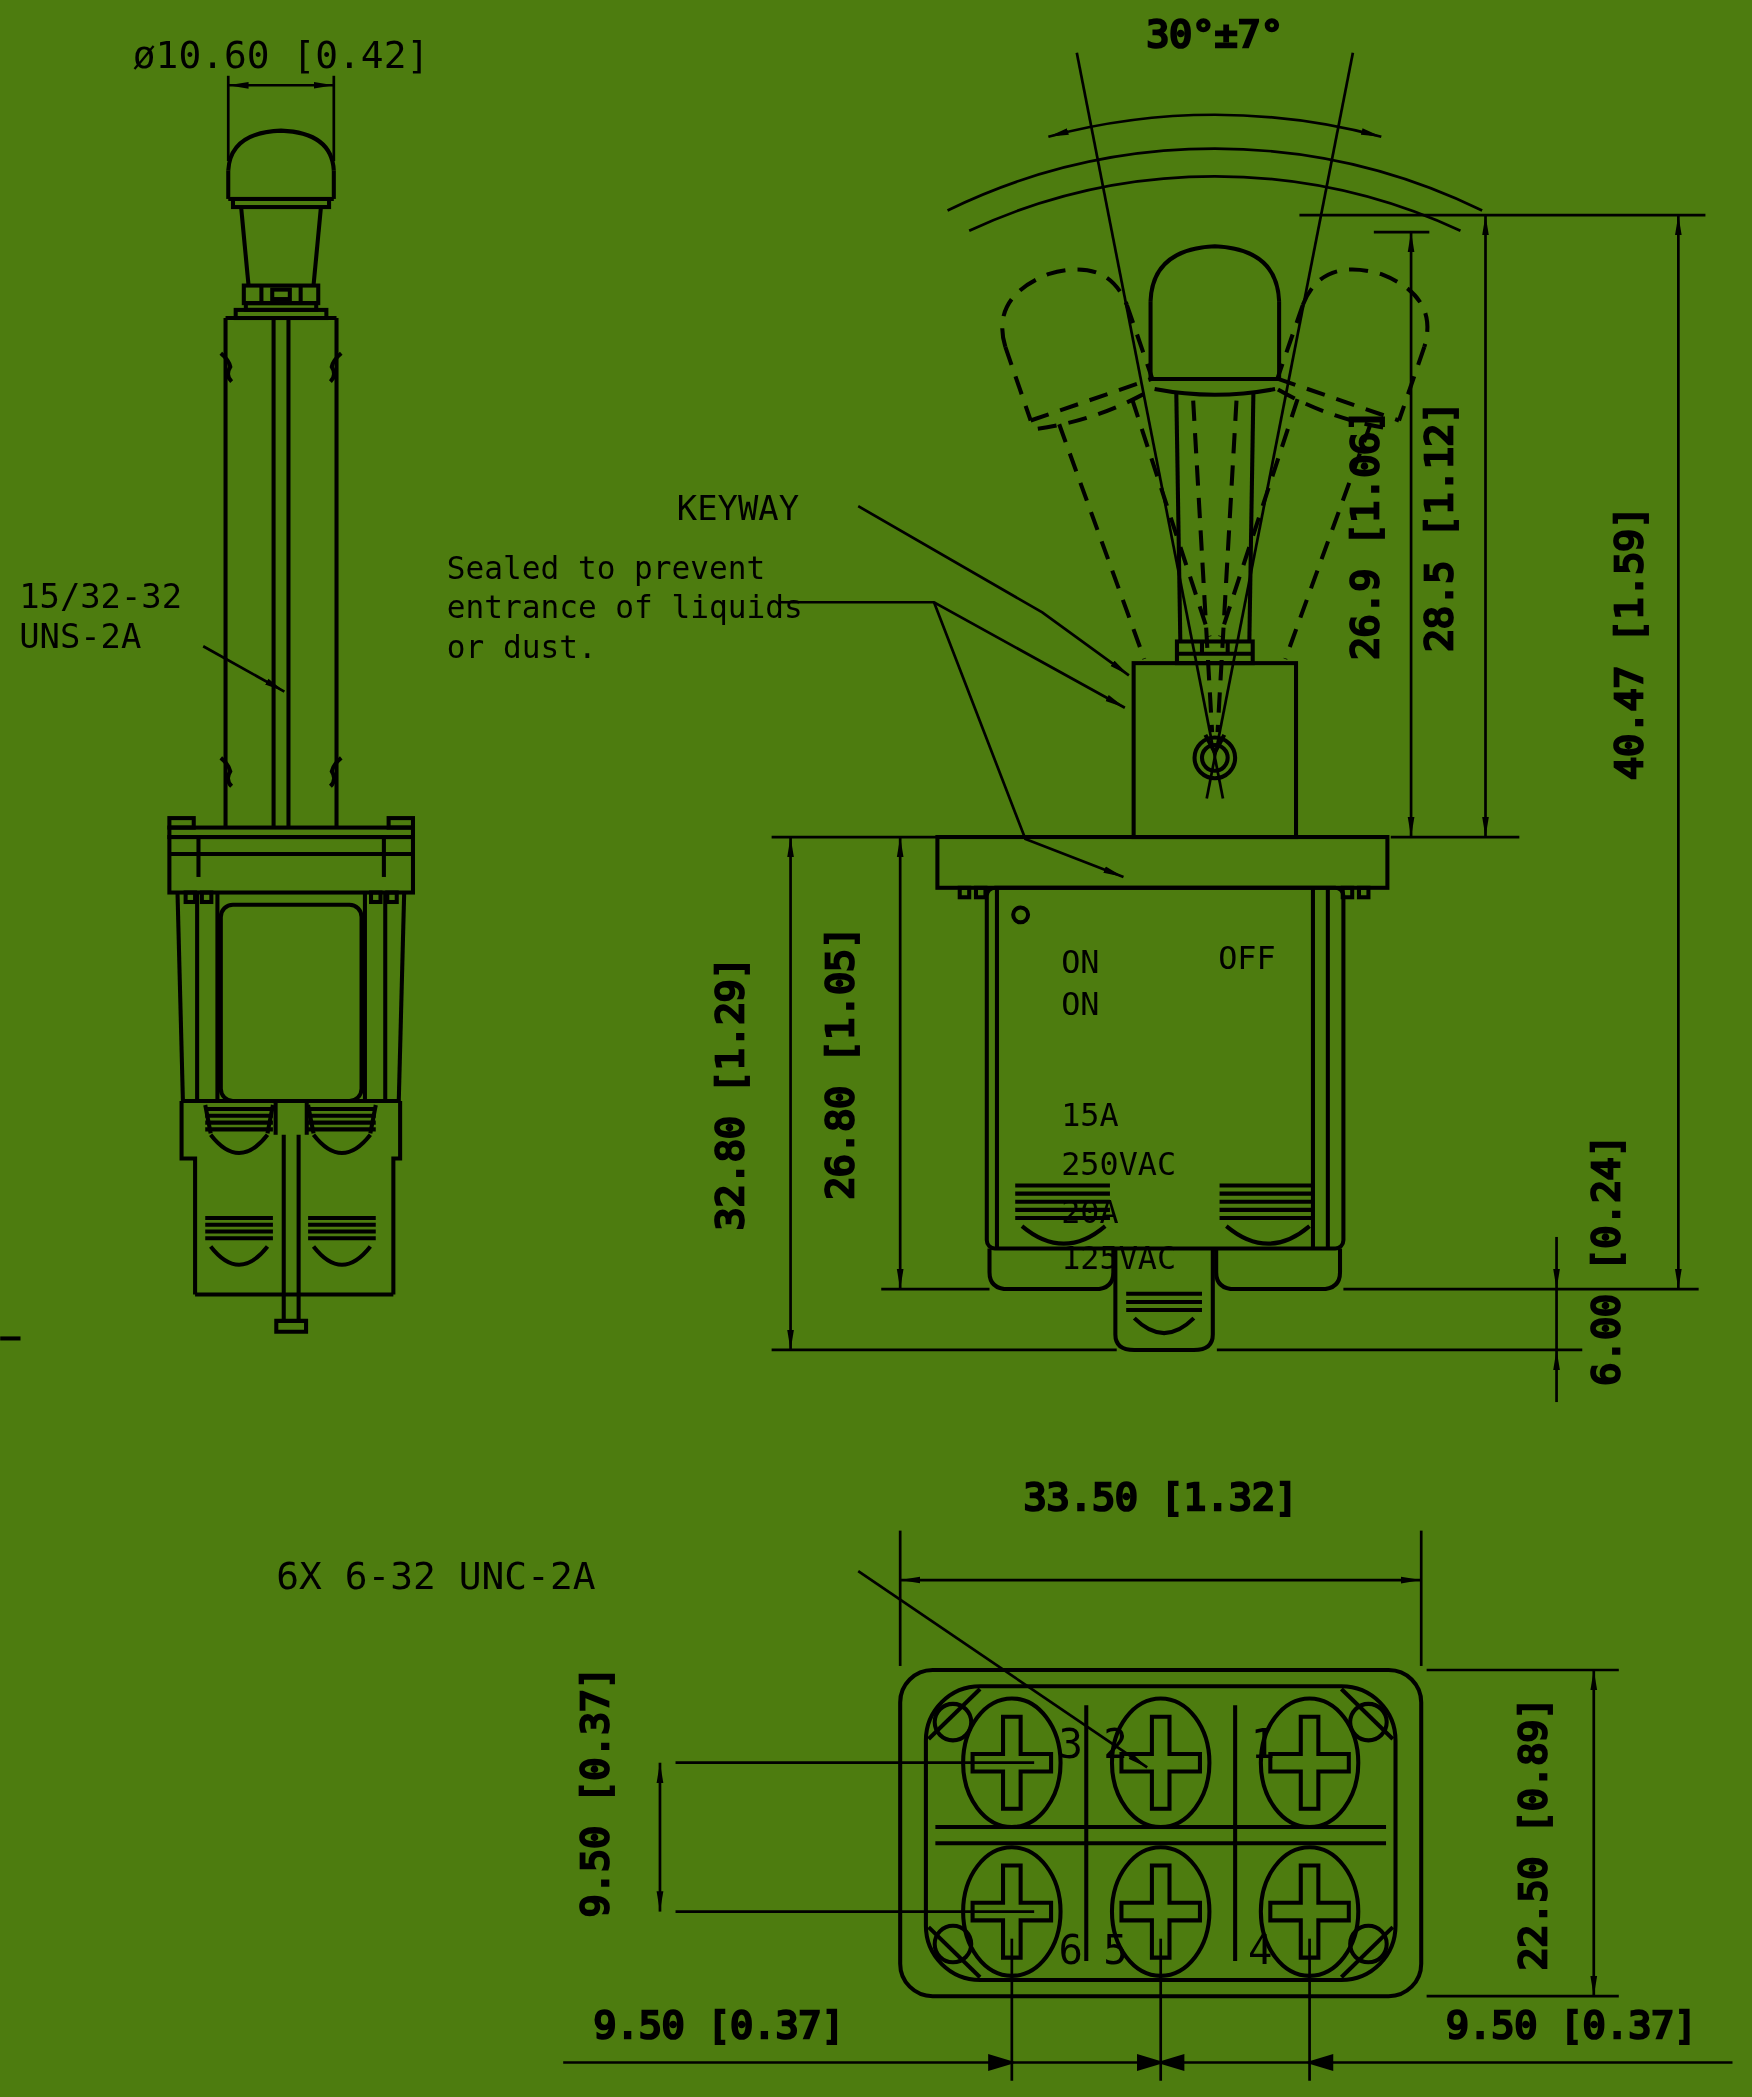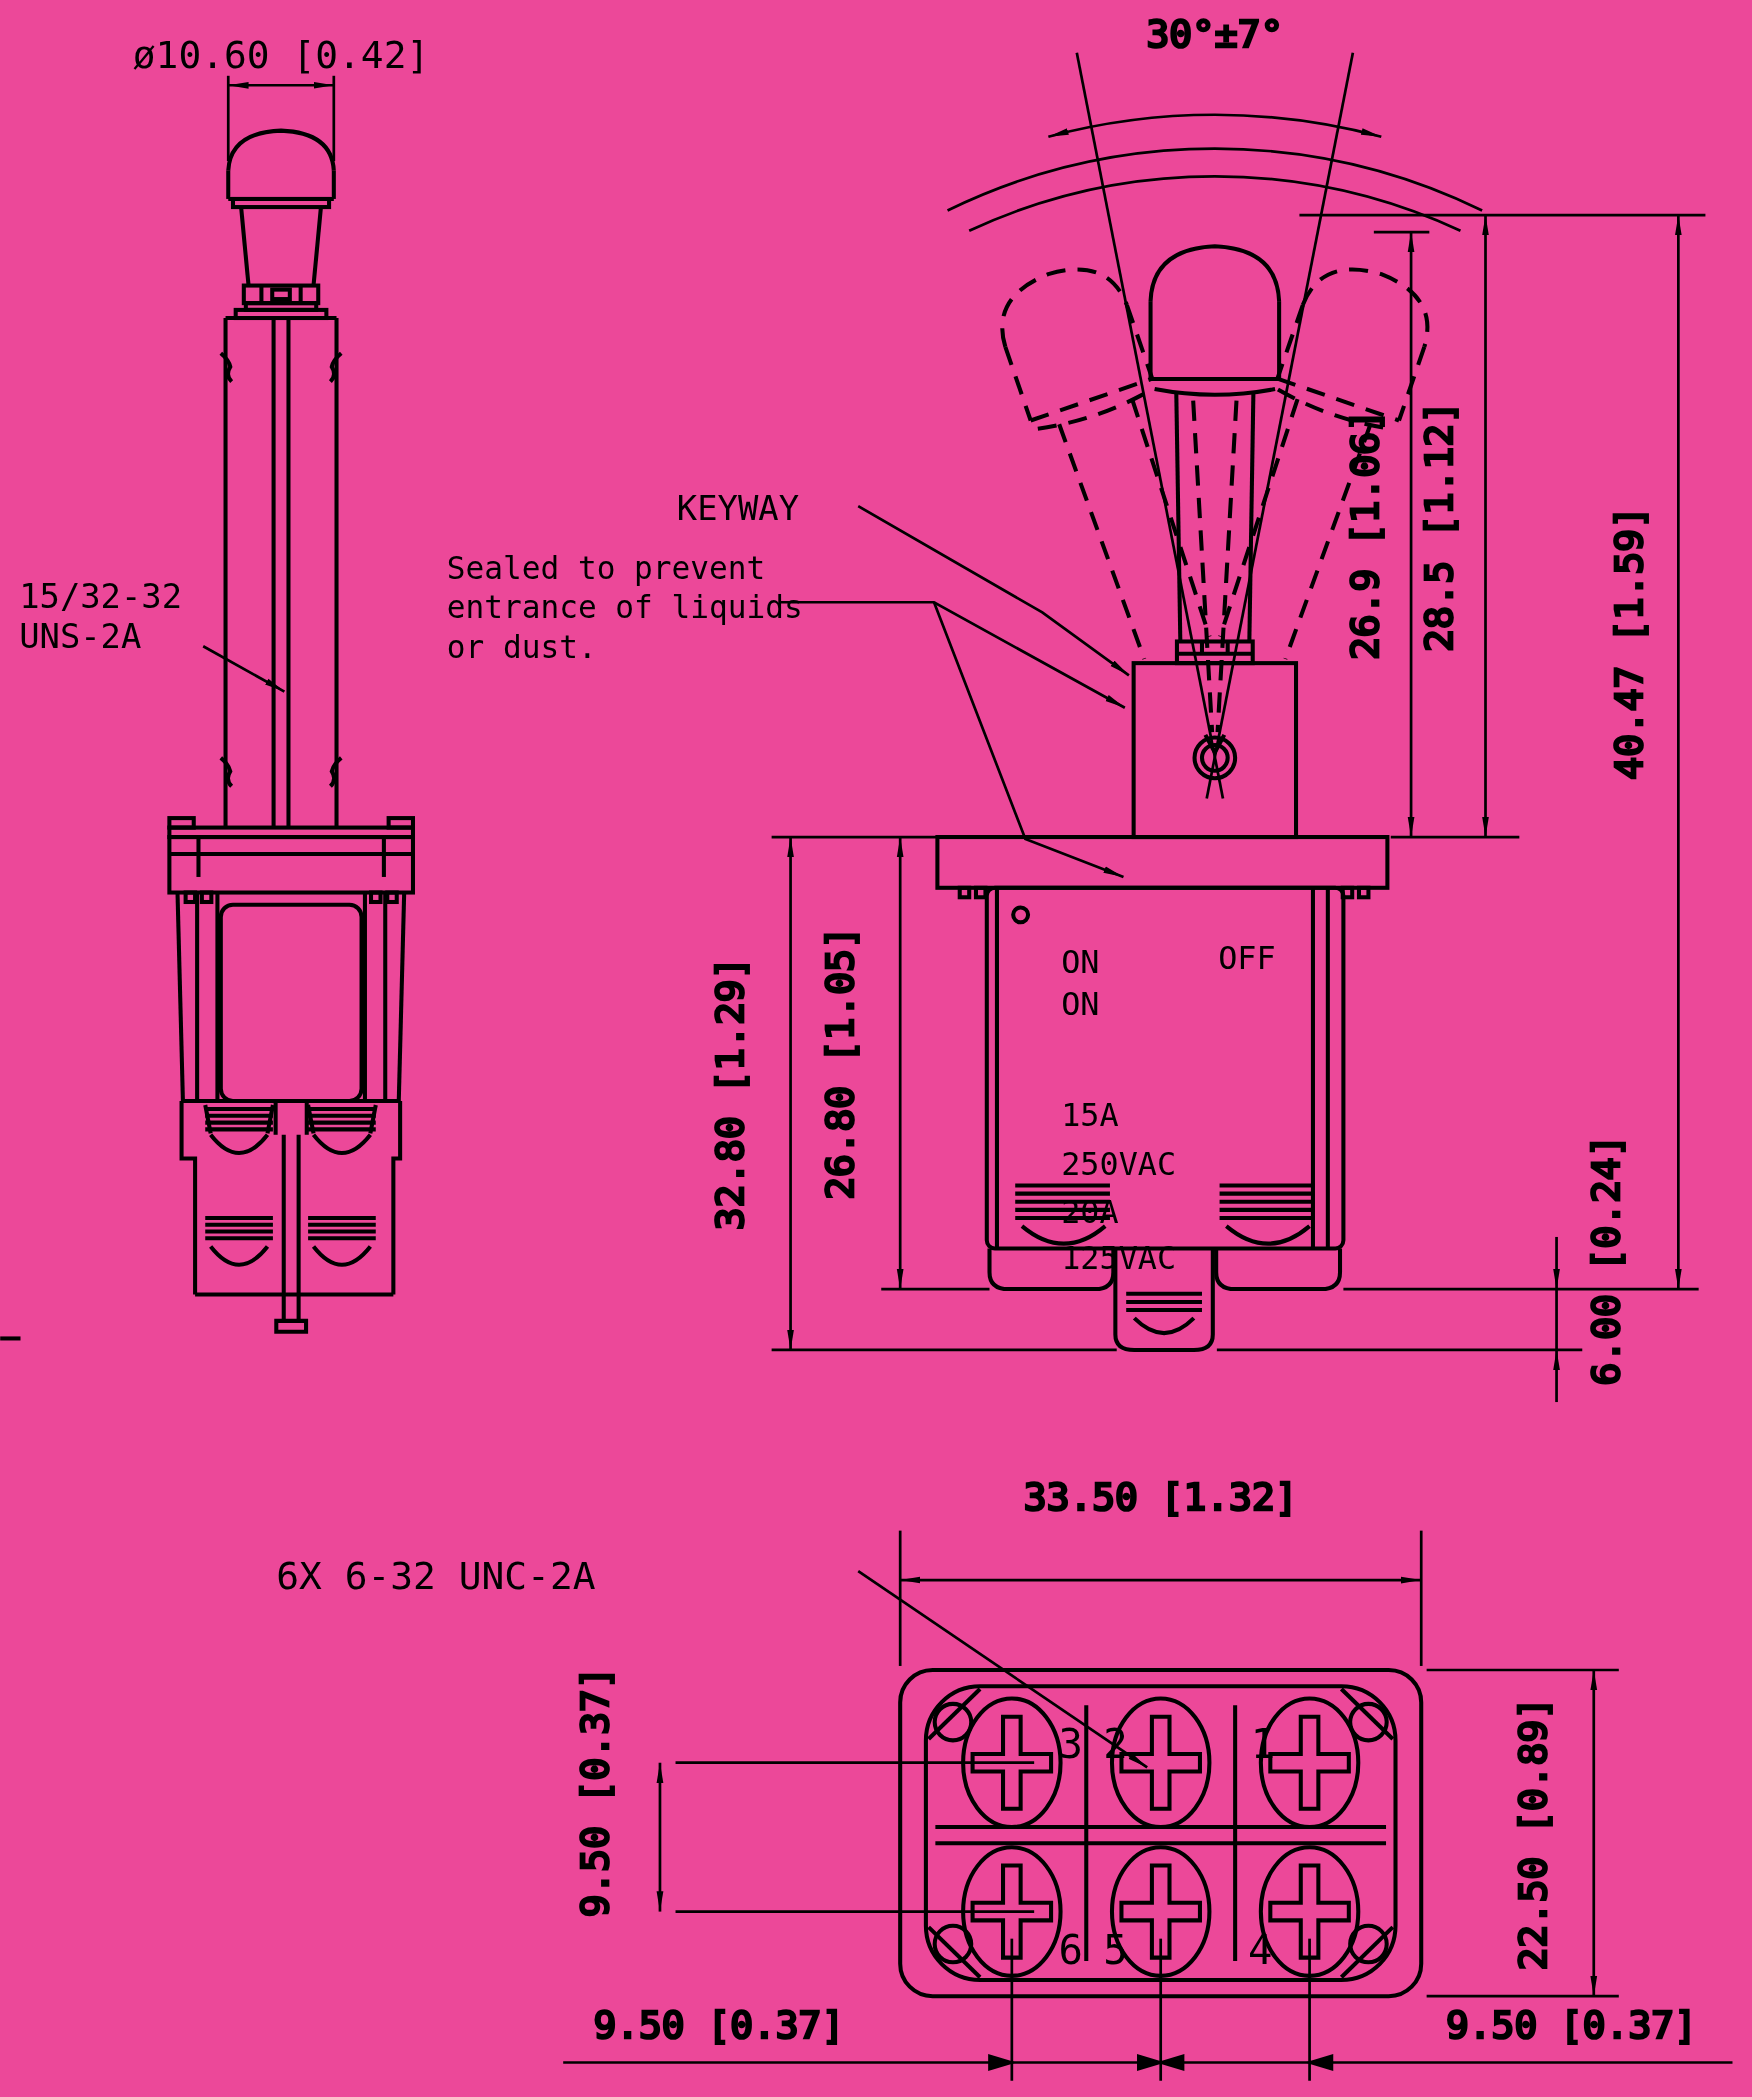--- a/index.html
+++ b/index.html
@@ -1,16 +1,16 @@
 <!DOCTYPE html>
 <html style="font-size:10.8px"><head>
 <meta charset="utf-8">
 <style>
   html,body{margin:0;padding:0;background:#ffffff;}
-  .page{position:relative;width:1753px;height:2097px;background:#ec4899;}
+  .page{position:relative;width:1753px;height:2097px;background:#4d7c0f;}
   svg{display:block;}
   svg text{font-family:"DejaVu Sans Mono","Liberation Mono",monospace;fill:#000;}
   .dim{font-size:56px;}
   .note{font-size:46px;}
   .mark{font-size:47px;}
   .num{font-size:60px;}
   .kw{font-size:50px;}
   .ln{stroke:#000;stroke-width:6;fill:none;}
   .thin{stroke:#000;stroke-width:4;fill:none;}
   .dash{stroke-dasharray:30 18;}

